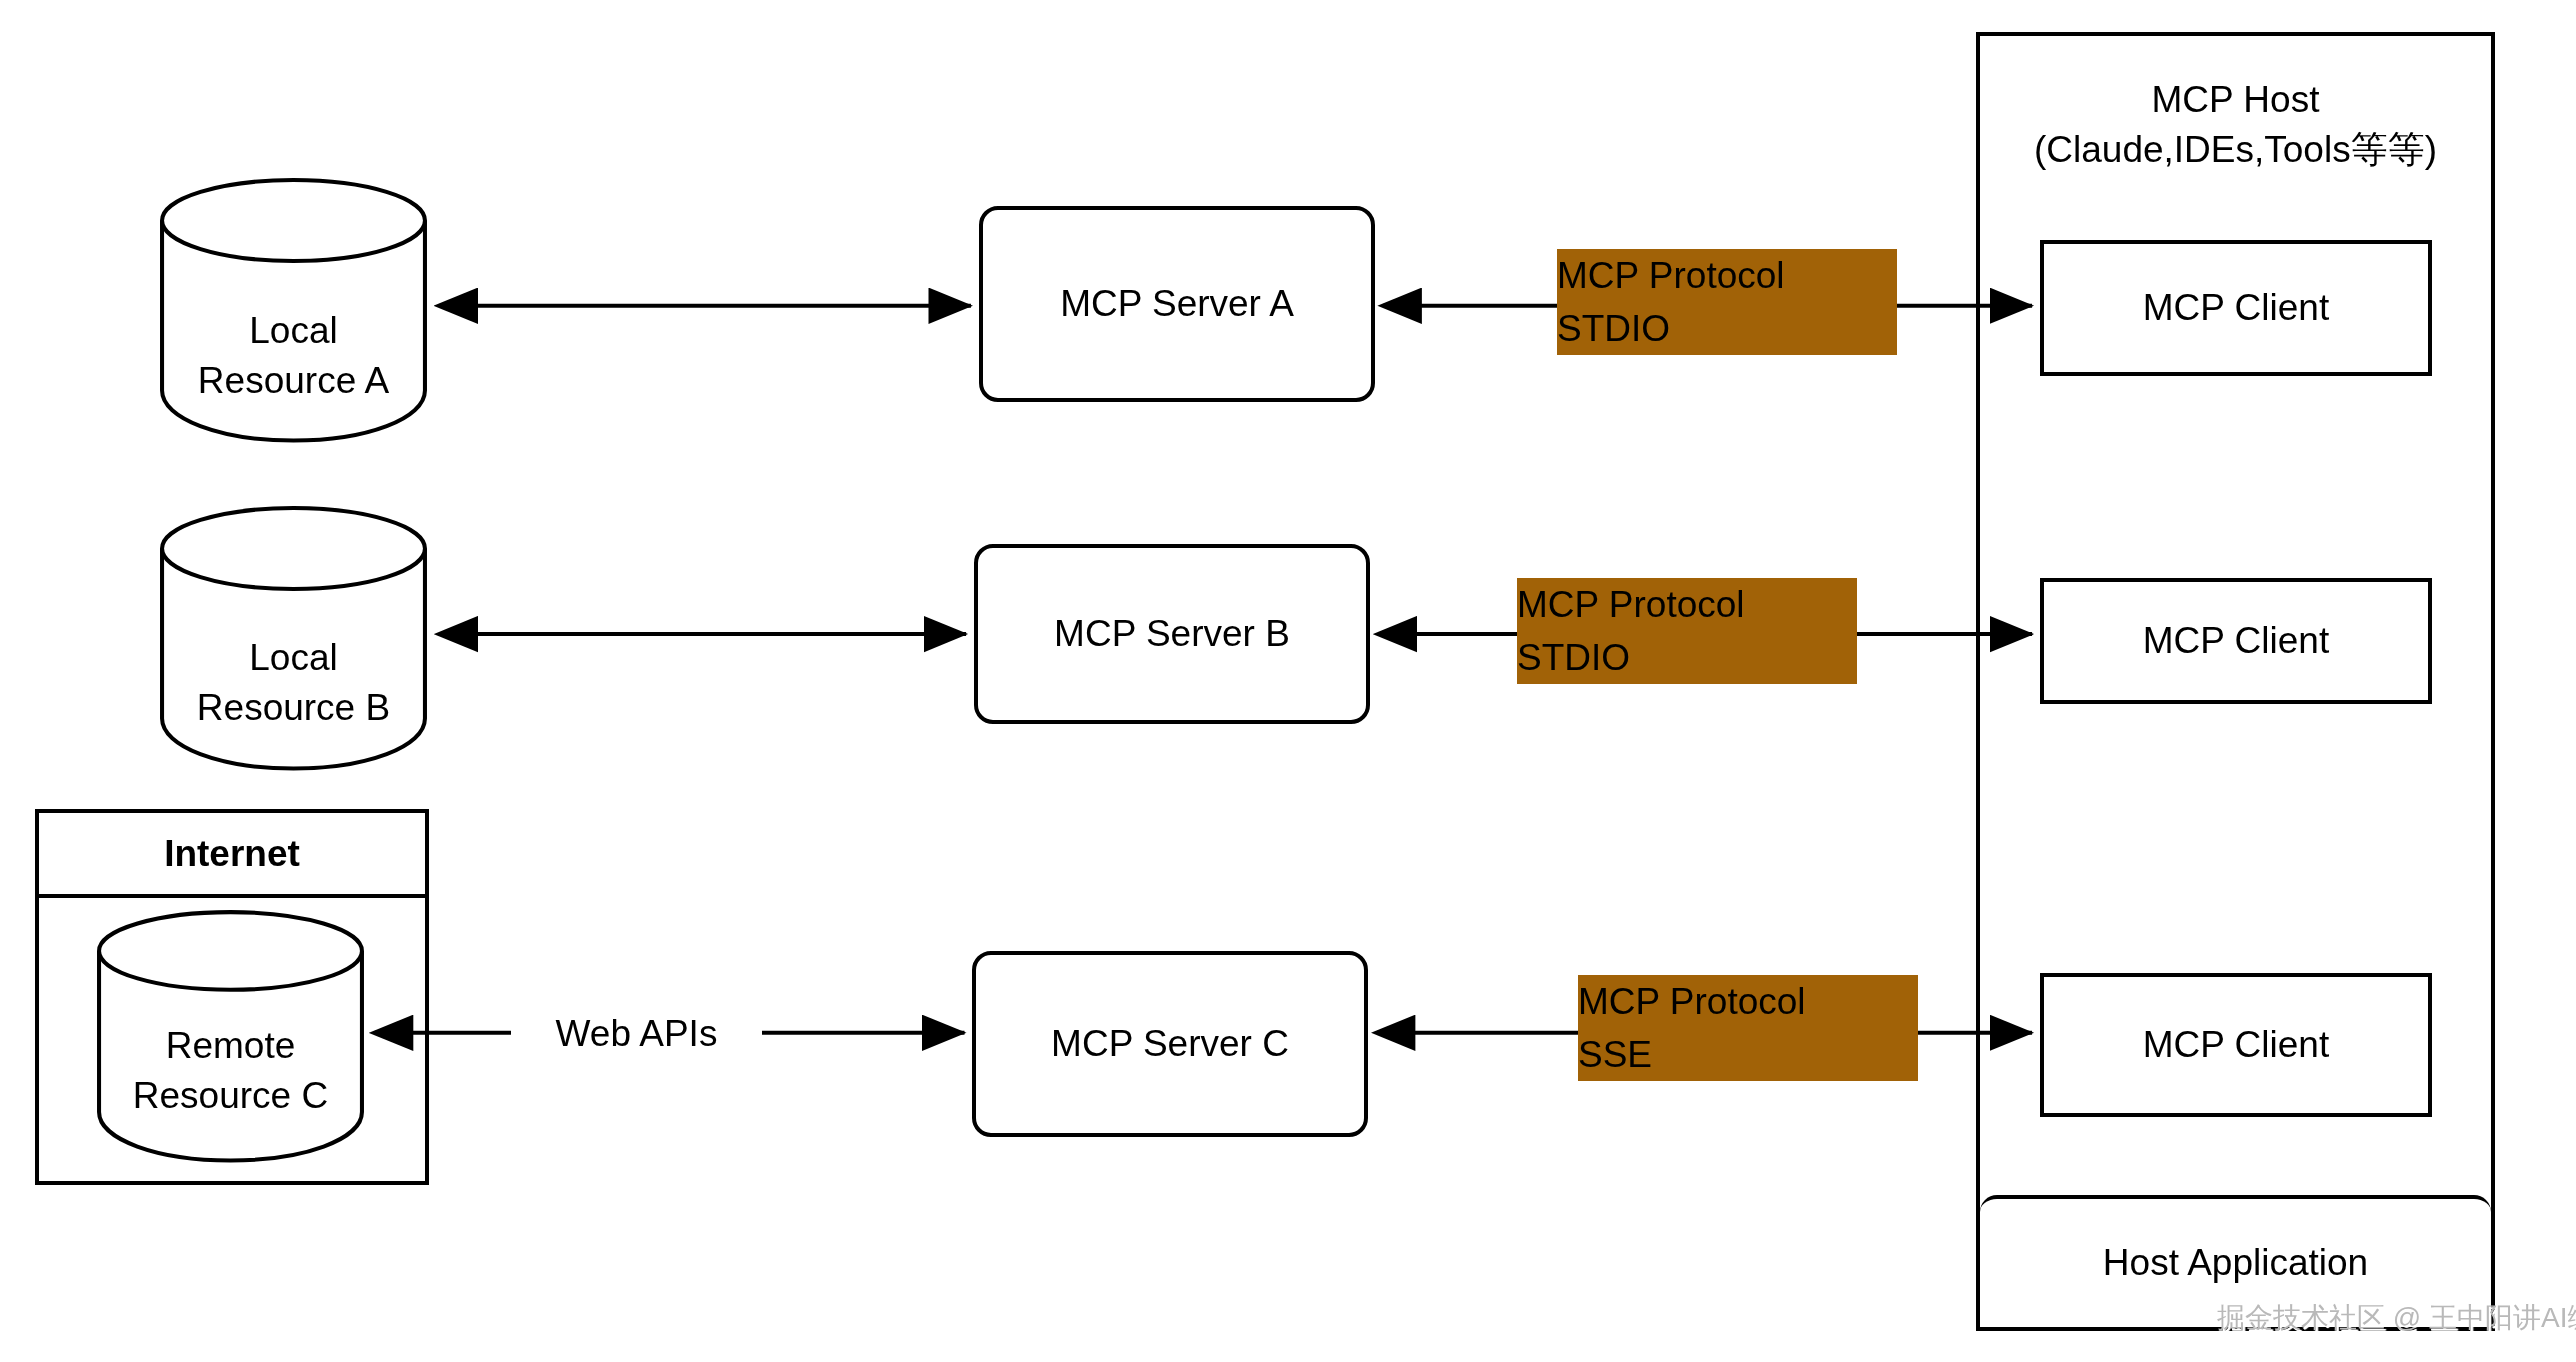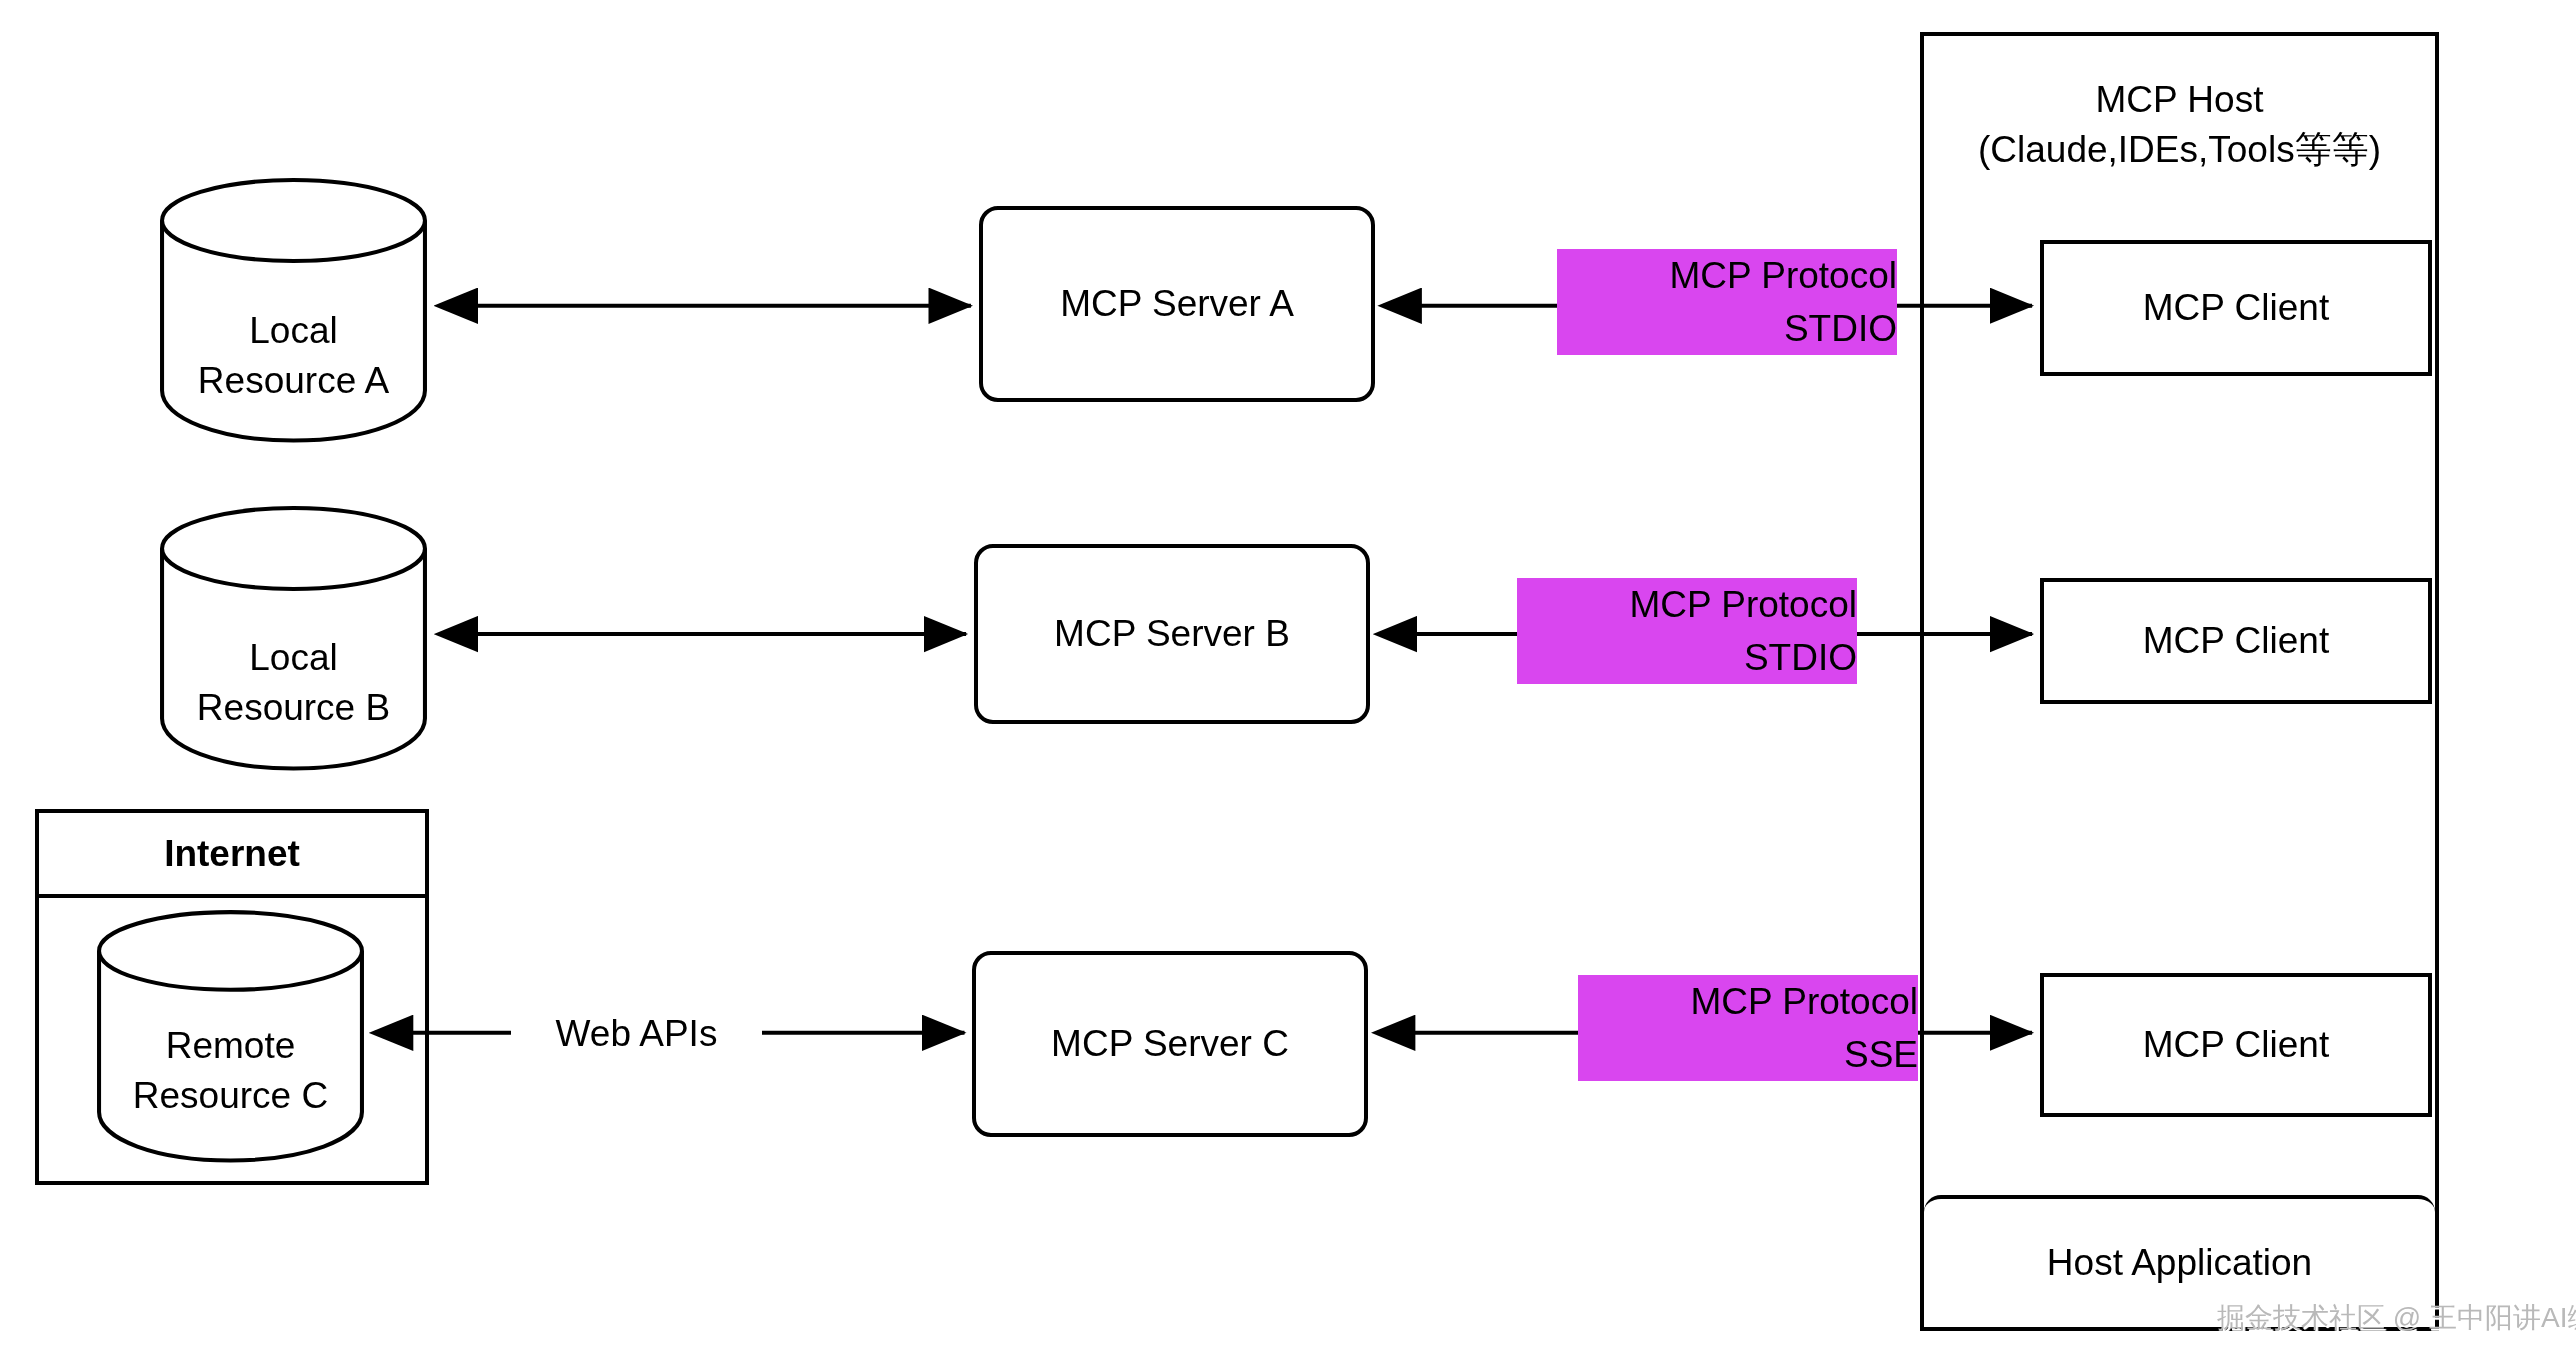--- a/index.html
+++ b/index.html
@@ -13,21 +13,21 @@
   }
   
   .col{
     position:absolute;
     border:4px solid #000;
     background:#ffffff;
     box-sizing:border-box;
     z-index:1;
   }
   #mid-col{left:882px;top:32px;width:603px;height:1299px;}
-  #right-col{left:1920px;top:32px;width:519px;height:1299px;}
+  #right-col{left:1976px;top:32px;width:519px;height:1299px;}
   .col-footer{
     position:absolute;left:0;right:0;bottom:0;
     border-top:4px solid #000;
     display:flex;align-items:center;justify-content:center;
     font-size:37px;
   }
   #mid-col .col-footer{height:121px;}
   #right-col .col-footer{height:128px;border-radius:17px;}
   .host-title{
     position:absolute;left:0;right:0;top:39px;
@@ -82,22 +82,22 @@
     z-index:2;
   }
   #cyl-a-label{left:158px;top:306px;}
   #cyl-b-label{left:158px;top:633px;}
   #cyl-c-label{left:95px;top:1021px;}
   
   #arrows{position:absolute;left:0;top:0;width:2576px;height:1362px;z-index:3;pointer-events:none;}
   
   .edge-label{
     position:absolute;
-    width:340px;text-align:right;
-    background:#d946ef;
+    width:340px;text-align:left;
+    background:#a16207;
     font-size:37px;line-height:53px;
     z-index:4;
   }
   #edge-a-label{left:1557px;top:249px;}
   #edge-b-label{left:1517px;top:578px;}
   #edge-c-label{left:1578px;top:975px;}
   #webapis-label{
     position:absolute;left:511px;top:1006px;width:251px;
     text-align:center;background:#fff;
     font-size:37px;line-height:55px;z-index:4;

